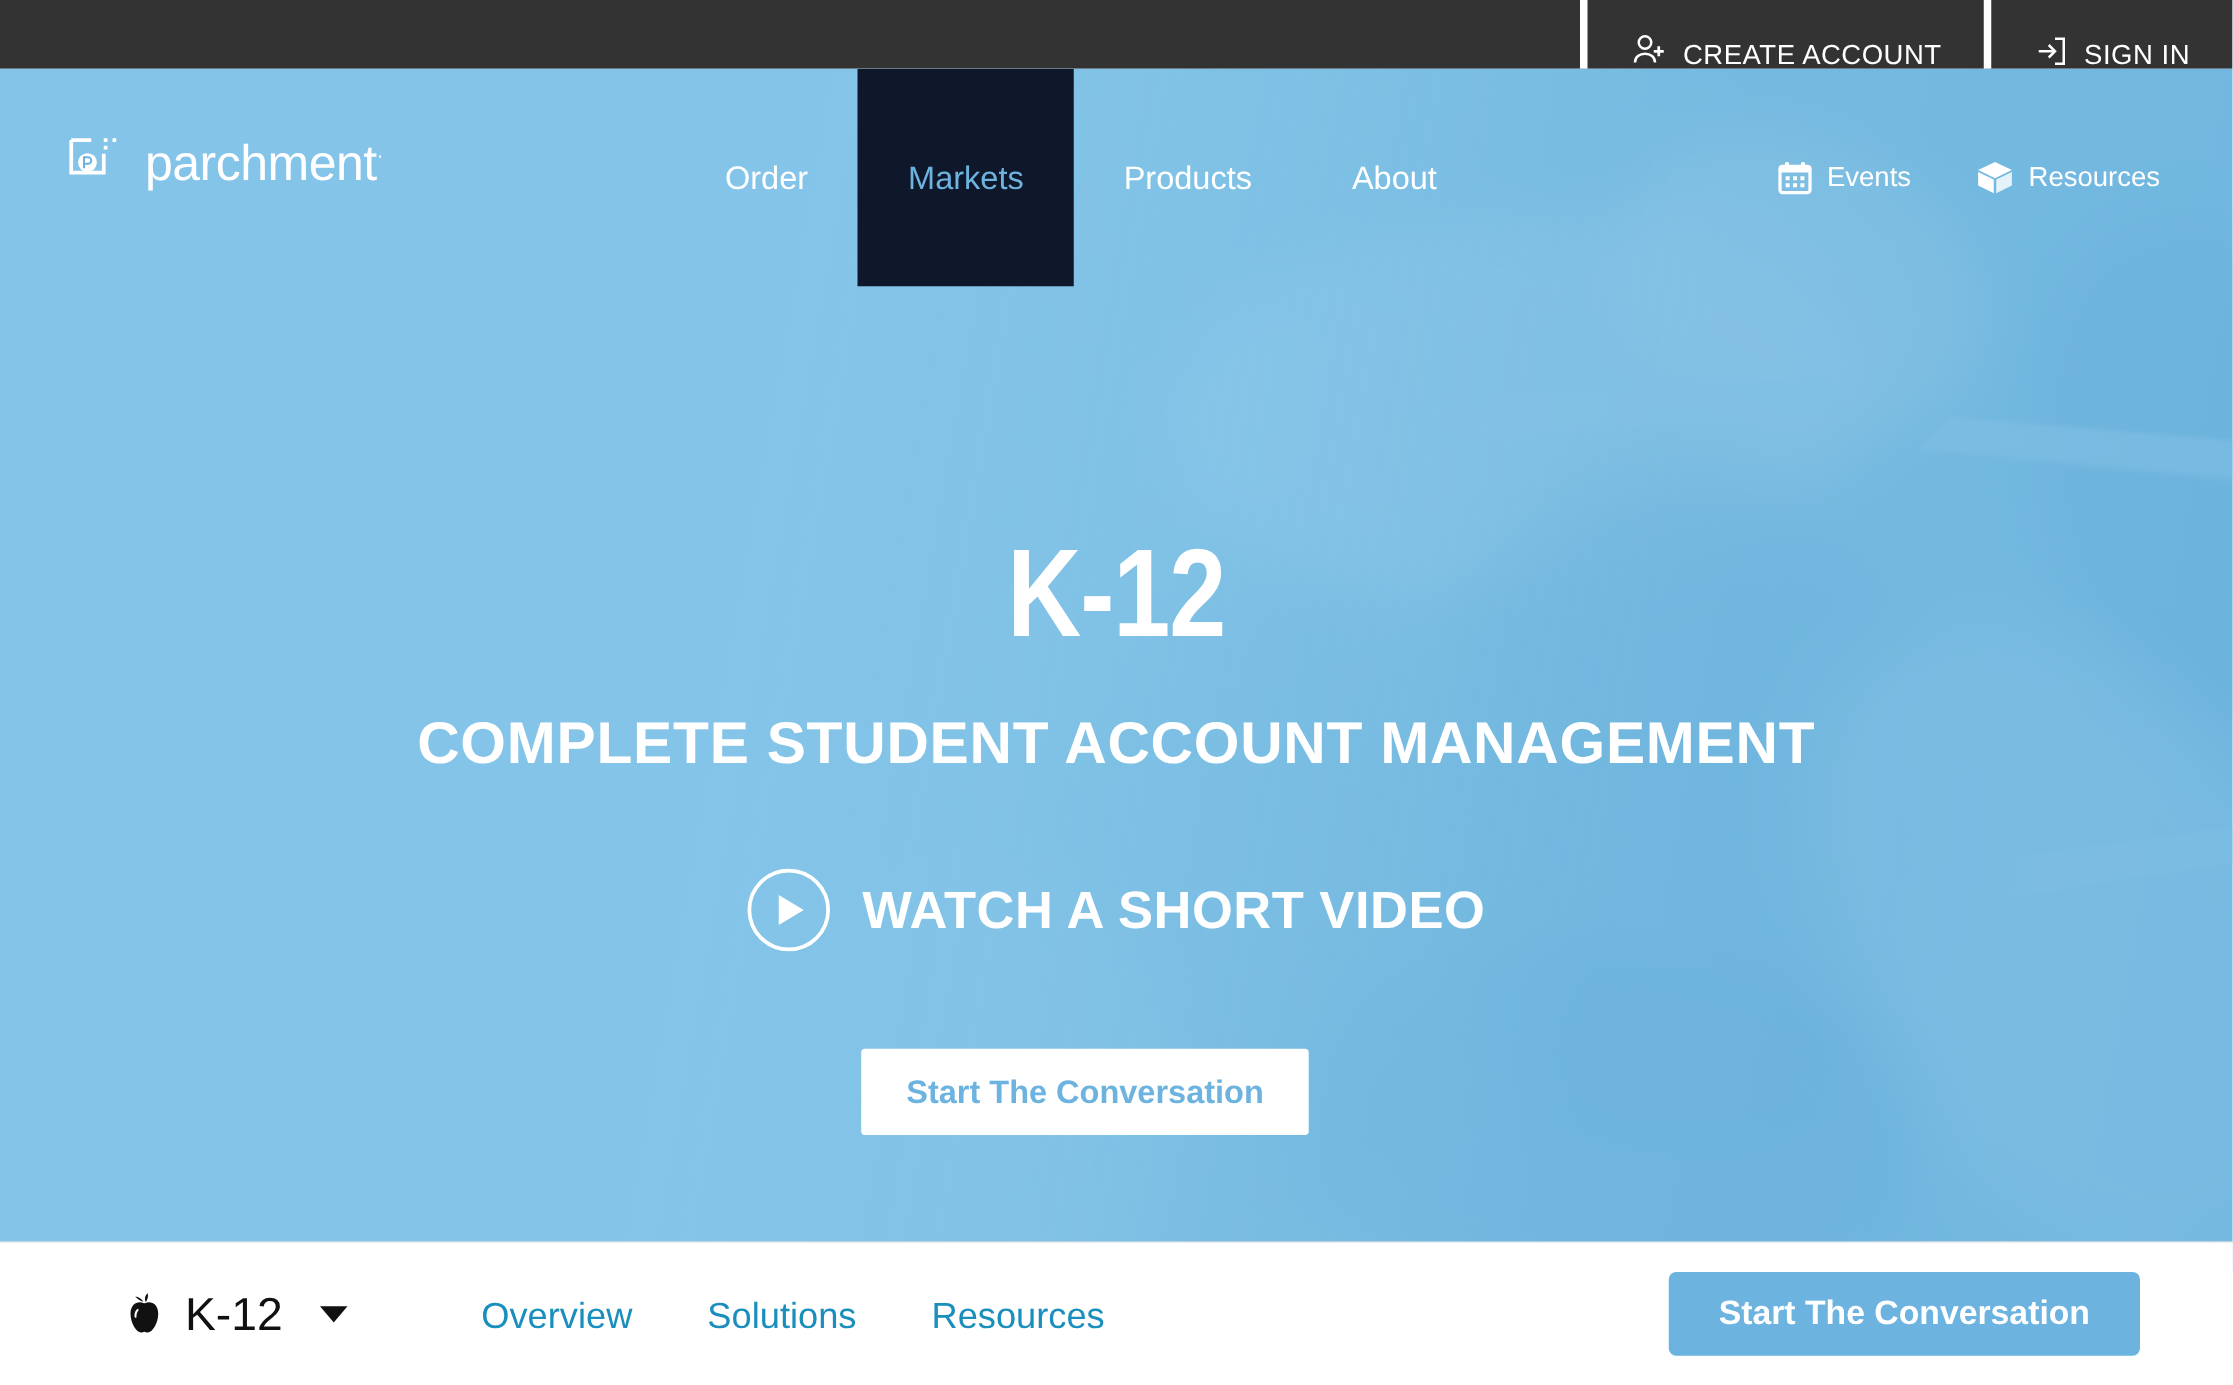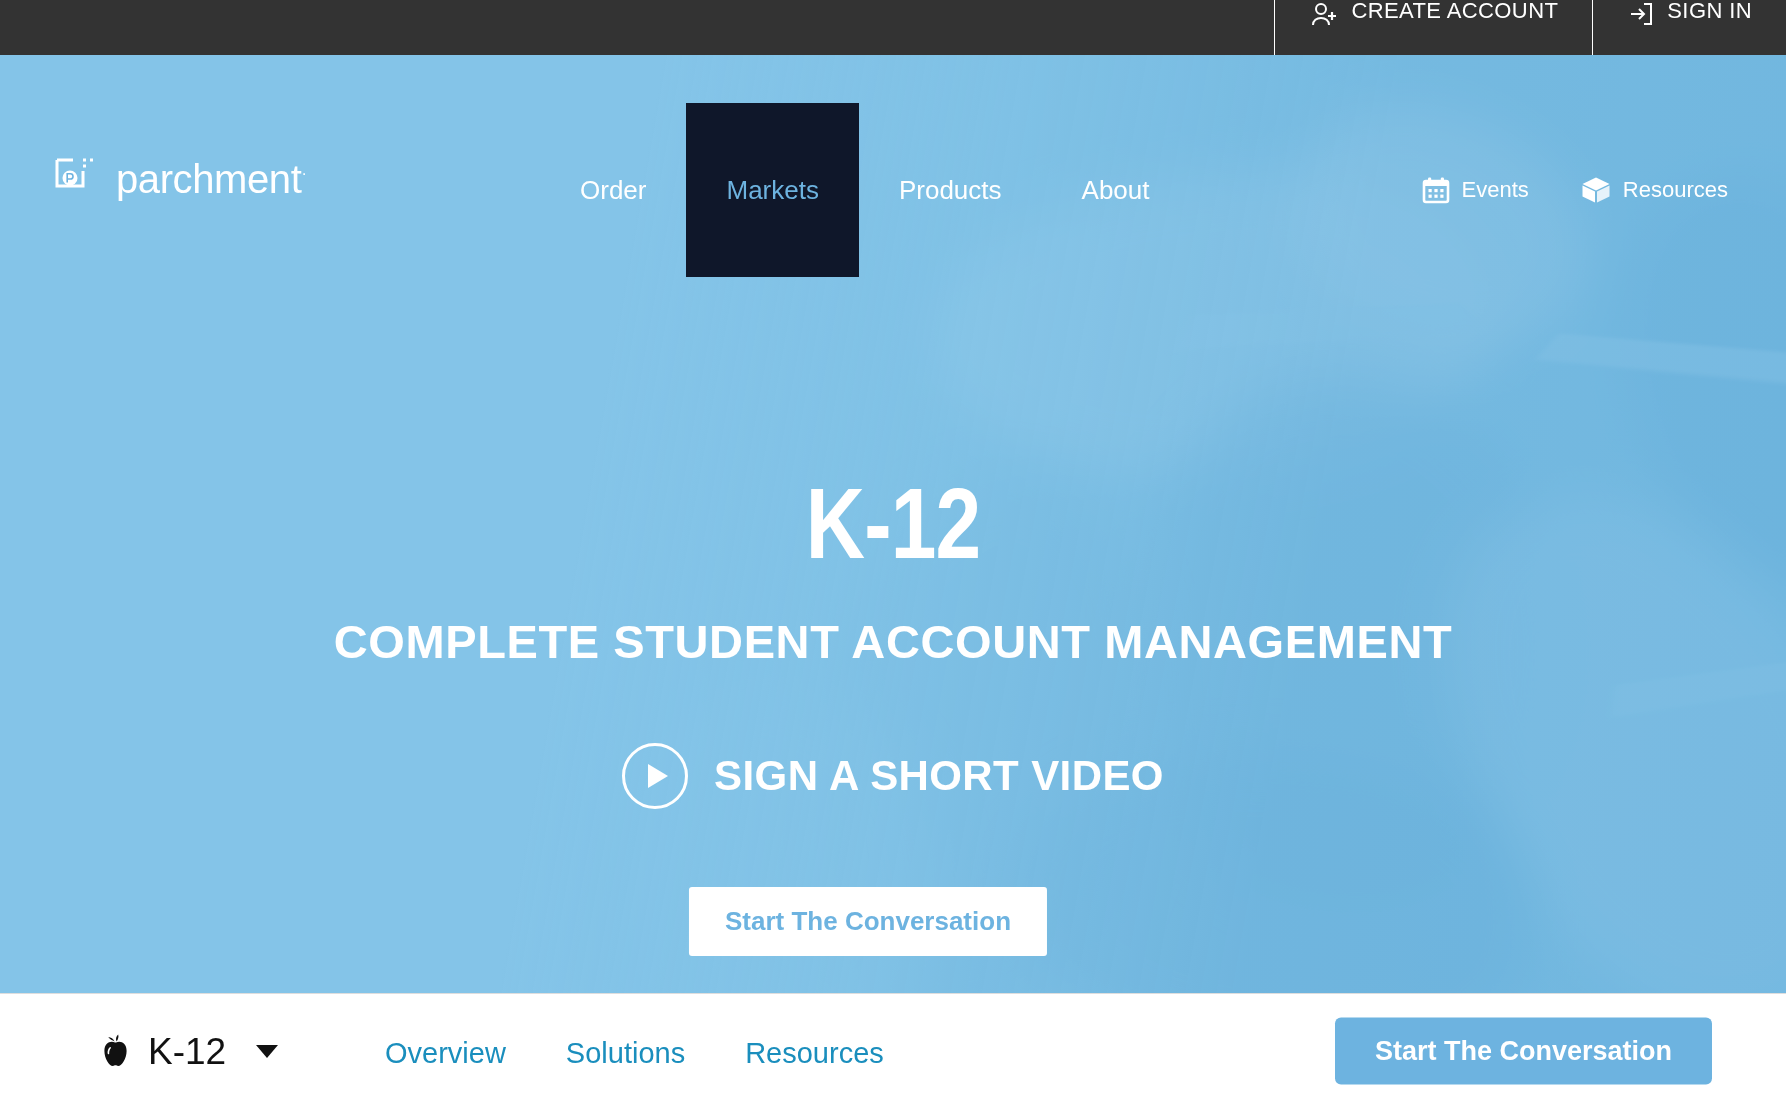--- a/index.html
+++ b/index.html
@@ -12,25 +12,25 @@
   }
   .page { position: relative; width: 1786px; height: 1108px; }
 
   
   .topbar {
     position: absolute; left: 0; top: 0; width: 1786px; height: 55px;
     background: #333333;
     display: flex; justify-content: flex-end; align-items: stretch;
   }
   .topbar-item {
-    display: flex; align-items: flex-start; gap: 12px;
+    display: flex; align-items: flex-end; gap: 12px;
     padding: 0 34px;
     color: #ffffff;
     font-size: 22px; font-weight: 400; letter-spacing: .4px;
-    border-left: 1px solid #ffffff;
+    border-left: 6px solid #ffffff;
     cursor: pointer; user-select: none; white-space: nowrap;
   }
   .topbar-item .ti-label { line-height: 1; }
   .topbar-icon { display: flex; align-items: center; justify-content: center; }
   .topbar-icon svg { display: block; }
 
   
   .hero {
     position: absolute; left: 0; top: 55px; width: 1786px; height: 939px;
     overflow: hidden;
@@ -70,21 +70,21 @@
   .cap3 { left: 1620px; top: 600px; width: 230px; height: 55px;
           transform: perspective(300px) rotateX(60deg) rotate(-16deg); }
   .hero-wash {
     position: absolute; inset: 0;
     background: linear-gradient(100deg,
       #84c4e8 0%, #84c4e8 34%, rgba(127,193,229,.82) 52%,
       rgba(112,182,222,.72) 72%, rgba(106,178,220,.72) 100%);
   }
 
   .hero-content {
-    position: absolute; left: 0; top: 0; width: 1736px; height: 939px; margin-top: 48px;
+    position: absolute; left: 0; top: 0; width: 1736px; height: 939px;
   }
 
   
   .mainnav {
     position: absolute; left: 0; top: 0; width: 1786px; height: 174px;
   }
   .logo {
     position: absolute; left: 54px; top: 54px;
     display: flex; align-items: center; gap: 14px;
     cursor: pointer;
@@ -314,21 +314,21 @@
         </div>
       </div>
 
       <div class="hero-title">K-12</div>
       <div class="hero-sub">COMPLETE STUDENT ACCOUNT MANAGEMENT</div>
 
       <div class="watch-row">
         <span class="play-circle">
           <span class="play-tri"></span>
         </span>
-        <span class="watch-label">SIGN A SHORT VIDEO</span>
+        <span class="watch-label">WATCH A SHORT VIDEO</span>
       </div>
 
       <button class="hero-cta">Start The Conversation</button>
     </div>
   </div>
 
   <div class="subnav">
 
     <div class="subnav-brand">
       <span class="apple-icon">

